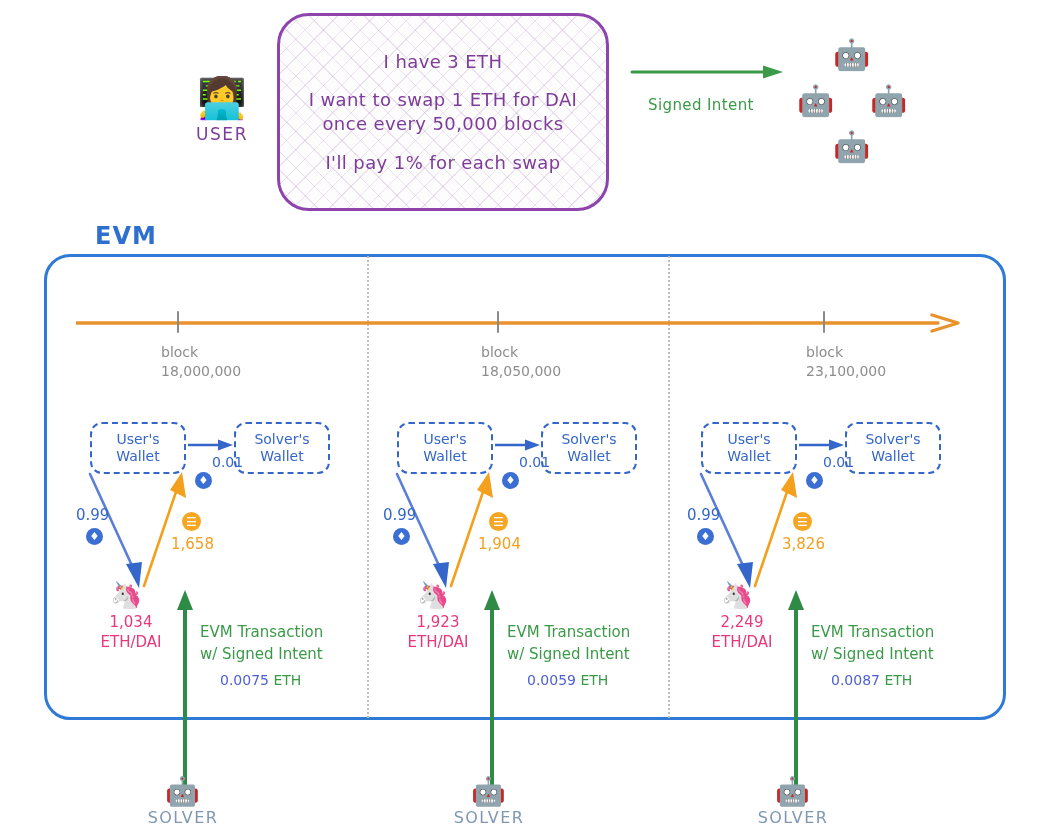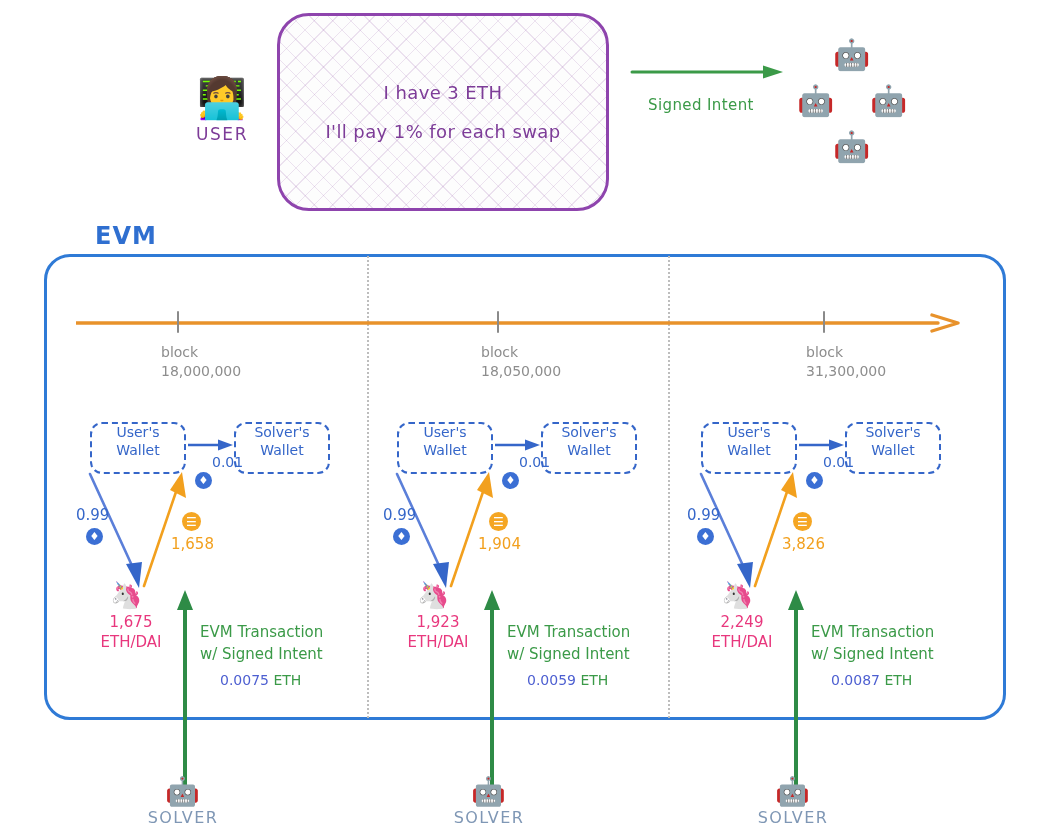--- a/index.html
+++ b/index.html
@@ -66,21 +66,21 @@
   
   .panel{top:410px;width:300px;height:300px;}
   #panel-1{left:76px;}
   #panel-2{left:383px;}
   #panel-3{left:687px;}
 
   .wallet{
     position:absolute;width:96px;height:52px;
     border:2.4px dashed #3566c9;border-radius:12px;
     color:#3566c9;font-size:14px;line-height:1.25;
-    display:flex;flex-direction:column;align-items:center;
+    display:flex;flex-direction:column;justify-content:center;align-items:center;
     box-sizing:border-box;background:#fff;
   }
   .wallet-user{left:14px;top:12px;}
   .wallet-solver{left:158px;top:12px;}
 
   .fee-arrow{position:absolute;left:112px;top:28px;width:46px;height:14px;}
   .fee-amt{position:absolute;left:112px;top:44px;color:#3566c9;font-size:14px;margin-left:24px;}
   .eth-badge{
     width:17px;height:17px;border-radius:50%;background:#3b6fd4;
     color:#fff;font-size:11px;display:flex;align-items:center;justify-content:center;
@@ -116,20 +116,21 @@
   #solver-2{left:434px;}
   #solver-3{left:738px;}
 </style>
 </head>
 <body>
 
 <div class="stage">
 
   <div class="abs" id="intent-box">
     <div class="intent-line">I have 3 ETH</div>
+    <div class="intent-line">I want to swap 1 ETH for DAI once every 50,000 blocks</div>
     <div class="intent-line">I'll pay 1% for each swap</div>
   </div>
 
   <div class="abs" id="user-group">
     <div id="user-emoji">👩‍💻</div>
     <div id="user-label">USER</div>
   </div>
 
   <svg class="abs" id="signed-intent-arrow" viewBox="0 0 155 16">
     <line x1="2" y1="8" x2="136" y2="8" stroke="#3b9a48" stroke-width="3" stroke-linecap="round"></line>
@@ -161,21 +162,21 @@
   <div class="abs tick-label" style="left:161px;">
     <div>block</div>
     <div>18,000,000</div>
   </div>
   <div class="abs tick-label" style="left:481px;">
     <div>block</div>
     <div>18,050,000</div>
   </div>
   <div class="abs tick-label" style="left:806px;">
     <div>block</div>
-    <div>31,300,000</div>
+    <div>23,100,000</div>
   </div>
 
   <div class="abs panel" id="panel-1">
     <div class="wallet wallet-user">
       <span>User's</span>
       <span>Wallet</span>
     </div>
     <div class="wallet wallet-solver">
       <span>Solver's</span>
       <span>Wallet</span>
@@ -196,21 +197,21 @@
 
     <svg class="recv-arrow" viewBox="0 0 60 118">
       <line x1="10" y1="114" x2="44" y2="14" stroke="#f2a01e" stroke-width="2.6" stroke-linecap="round"></line>
       <polygon points="36,18 48,0 52,26" fill="#f2a01e"></polygon>
     </svg>
     <div class="dai-badge">☰</div>
     <div class="recv-amt">1,658</div>
 
     <div class="uni-emoji">🦄</div>
     <div class="price">
-      <div>1,675</div>
+      <div>1,034</div>
       <div>ETH/DAI</div>
     </div>
 
     <svg class="tx-arrow" viewBox="0 0 18 200">
       <line x1="9" y1="198" x2="9" y2="16" stroke="#2e8b46" stroke-width="4" stroke-linecap="round"></line>
       <polygon points="1,20 9,0 17,20" fill="#2e8b46"></polygon>
     </svg>
     <div class="tx-text">
       <div>EVM Transaction</div>
       <div>w/ Signed Intent</div>

